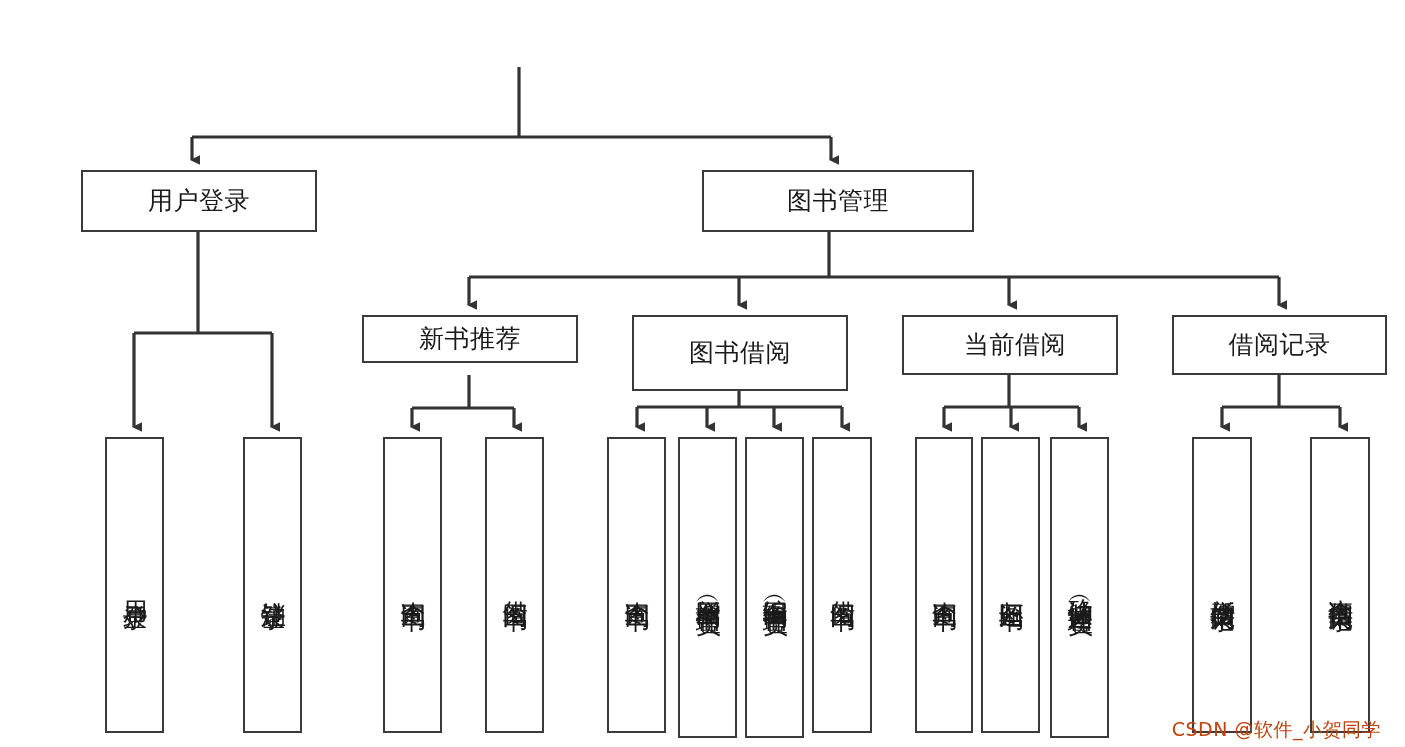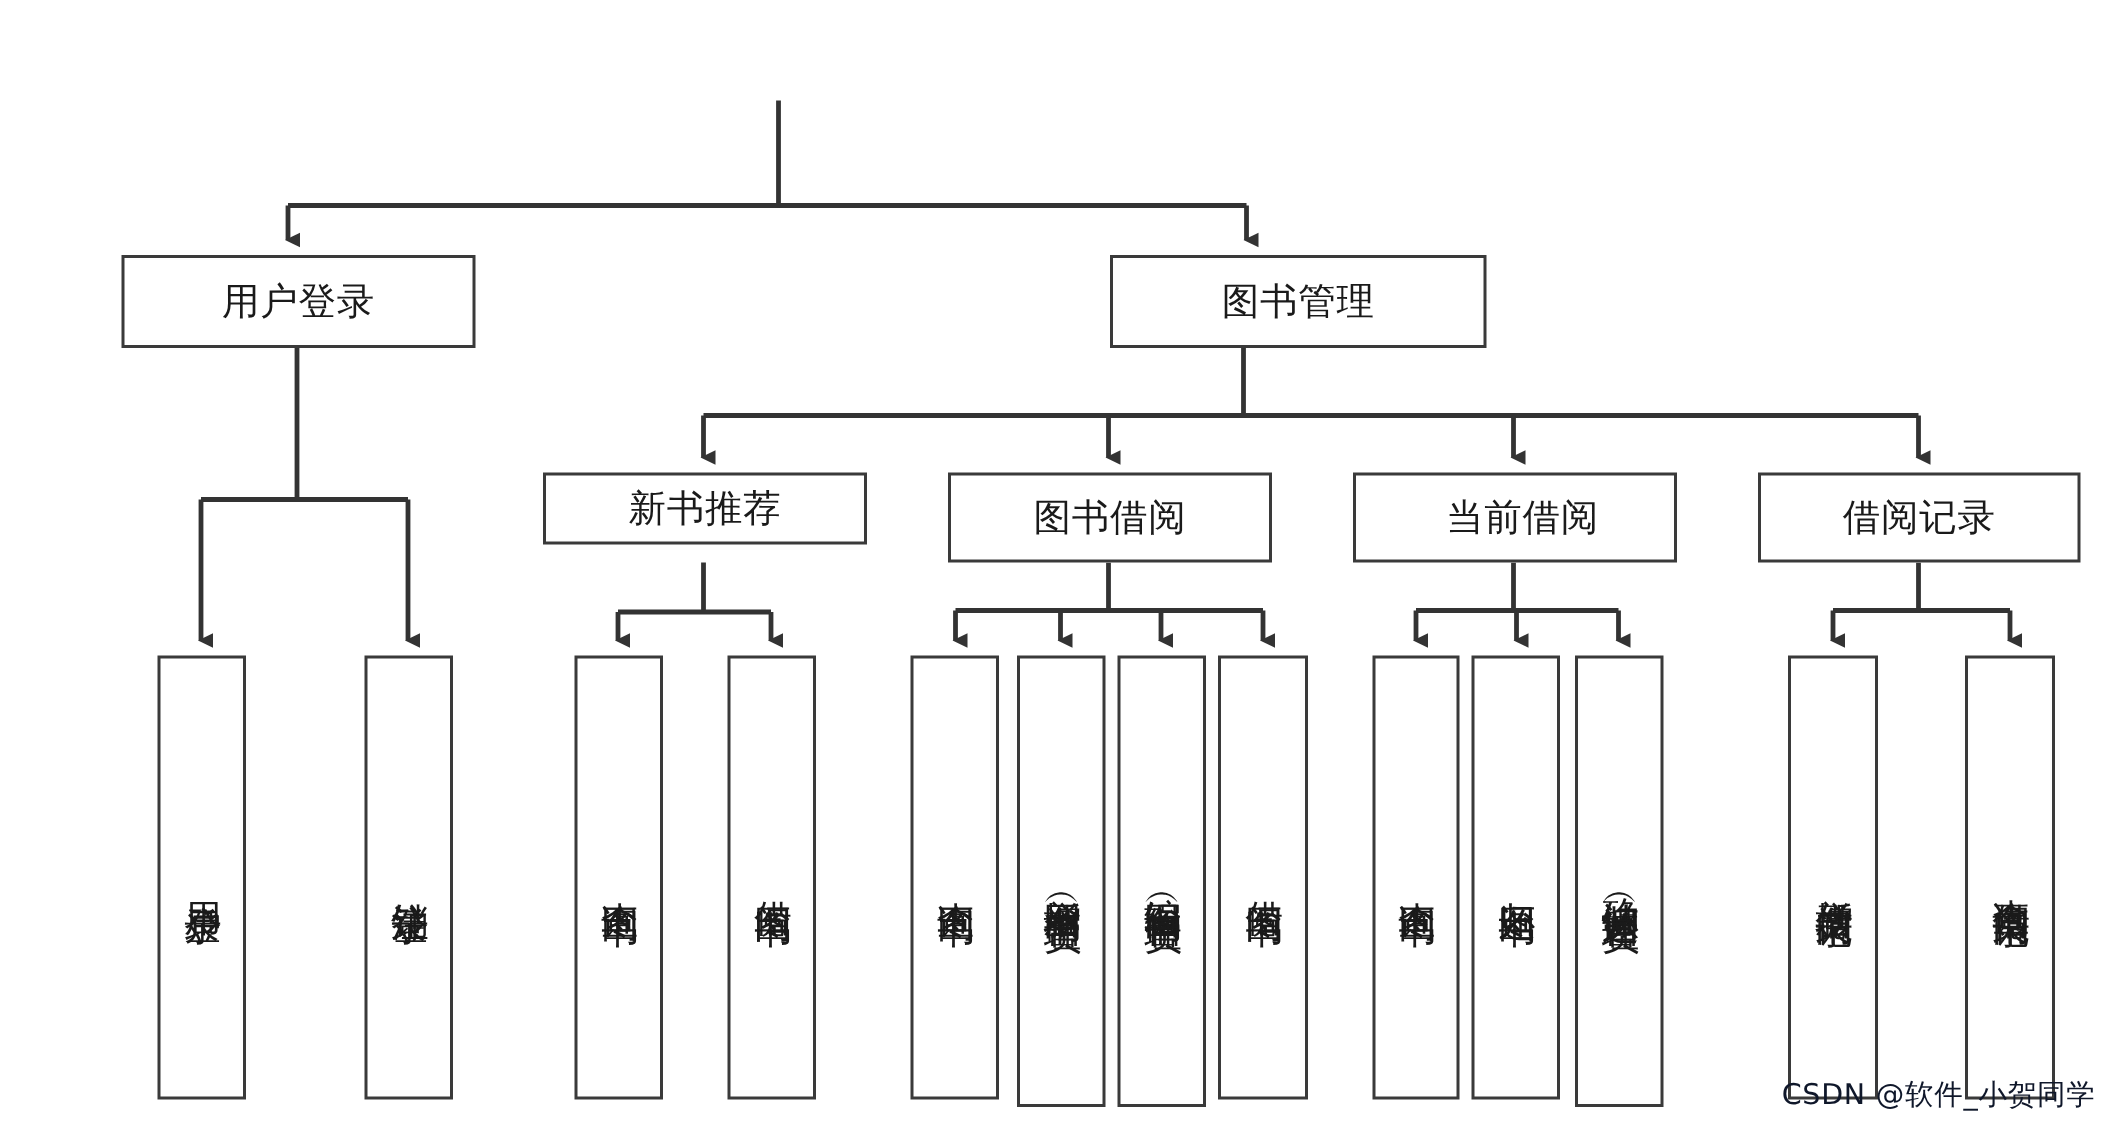--- a/index.html
+++ b/index.html
@@ -57,24 +57,24 @@
     writing-mode: vertical-rl;
     text-orientation: upright;
     font-size: 25px;
     line-height: 1.22;
     letter-spacing: 2px;
     white-space: nowrap;
     text-align: center;
   }
   .watermark {
     position: absolute;
-    right: 8px;
+    right: 24px;
     bottom: 4px;
     font-size: 19px;
-    color: #0f172a;
+    color: #c2410c;
     white-space: nowrap;
     letter-spacing: 0.5px;
   }
 </style>
 </head>
 <body>
 
 <div id="canvas">
 
   <svg class="wires" viewBox="0 0 1405 747" width="1405" height="747" xmlns="http://www.w3.org/2000/svg">
@@ -126,29 +126,29 @@
       <path d="M1222,407 L1222,427" marker-end="url(#arrow)"></path>
       <path d="M1340,407 L1340,427" marker-end="url(#arrow)"></path>
     </g>
   </svg>
 
 
   <div class="node h" style="left:81px; top:170px; width:236px; height:62px;">
     <span class="label">用户登录</span>
   </div>
 
-  <div class="node h" style="left:740px; top:170px; width:251px; height:62px;">
+  <div class="node h" style="left:702px; top:170px; width:272px; height:62px;">
     <span class="label">图书管理</span>
   </div>
 
   <div class="node h" style="left:362px; top:315px; width:216px; height:48px;">
     <span class="label">新书推荐</span>
   </div>
 
-  <div class="node h" style="left:632px; top:315px; width:216px; height:60px;">
+  <div class="node h" style="left:632px; top:315px; width:216px; height:76px;">
     <span class="label">图书借阅</span>
   </div>
 
   <div class="node h" style="left:902px; top:315px; width:216px; height:60px;padding-left:10px;">
     <span class="label">当前借阅</span>
   </div>
 
   <div class="node h" style="left:1172px; top:315px; width:215px; height:60px;">
     <span class="label">借阅记录</span>
   </div>

